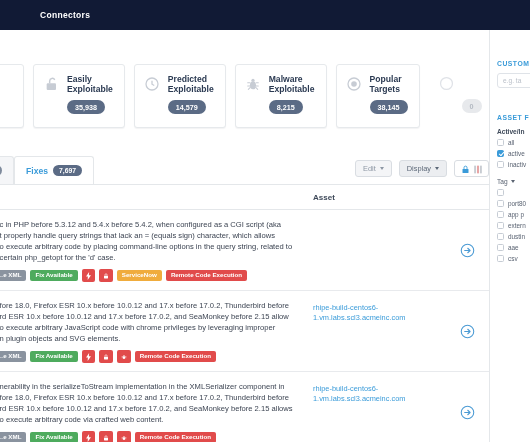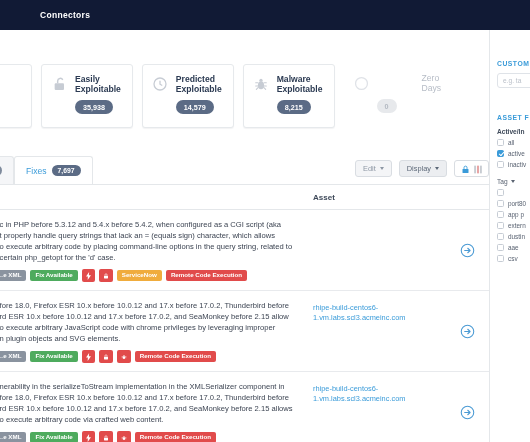--- a/index.html
+++ b/index.html
@@ -37,21 +37,21 @@
   }
   
   .rightrail {
     position:absolute; left:489px; top:0; width:41px; height:412px;
     background:#ffffff;
     border-left:1px solid #e4e7ea;
   }
 
   
   .kpi-strip {
-    position:absolute; left:16px; top:34px; width:489px; height:74px;
+    position:absolute; left:8px; top:34px; width:489px; height:74px;
     display:flex; align-items:flex-start; gap:9px;
   }
   .kpi-card {
     background:#ffffff;
     border:1px solid #e6e9ec;
     border-radius:3px;
     box-shadow:0 1px 1px rgba(16,24,40,.05);
     padding:9px 11px 9px 9px;
     display:flex; flex-direction:column; gap:6px;
     height:64px;
@@ -83,21 +83,21 @@
   .tab {
     position:absolute; top:0; height:28px;
     display:flex; align-items:center; gap:5px;
     padding:0 11px;
     background:#fff;
     border:1px solid #e4e7ea; border-bottom:none;
     border-radius:3px 3px 0 0;
   }
   .tab-prev { left:-34px; width:48px; justify-content:flex-end; background:#f5f6f8; border-color:#e4e7ea; }
   .tab-fixes { left:14px; }
-  .tab-label { font-size:8.6px; font-weight:normal; color:#3a9bd9;text-align:right; }
+  .tab-label { font-size:8.6px; font-weight:bold; color:#3a9bd9;text-align:right; }
   .tab-badge {
     background:#5b6b85; color:#fff; font-size:6.8px; font-weight:bold;
     border-radius:8px; padding:2px 6px;
   }
   .tab-badge.grey { background:#7e8a9c; }
 
   .toolbar {
     position:absolute; right:0; top:130px;
     display:flex; align-items:center; gap:7px;
   }
@@ -250,20 +250,33 @@
                 <circle cx="12" cy="6.4" r="2.4" stroke="none"></circle>
                 <path d="M4 10h3M17 10h3M4 15h3M17 15h3M5 20l3-3M19 20l-3-3" stroke-linecap="round"></path>
               </svg>
             </div>
             <div class="kpi-label">Malware
 Exploitable</div>
           </div>
           <div class="kpi-count">8,215</div>
         </div>
 
+        <div class="kpi-card">
+          <div class="kpi-top">
+            <div class="kpi-icon">
+              <svg width="16" height="16" viewBox="0 0 24 24" fill="none" stroke="#c7ccd4" stroke-width="1.9">
+                <circle cx="12" cy="12" r="9"></circle>
+                  <circle cx="12" cy="12" r="4.2" fill="#c7ccd4" stroke="none"></circle>
+              </svg>
+            </div>
+            <div class="kpi-label">Popular
+Targets</div>
+          </div>
+          <div class="kpi-count">38,145</div>
+        </div>
 
         <div class="kpi-card ghost">
           <div class="kpi-top">
             <div class="kpi-icon">
               <svg width="15" height="15" viewBox="0 0 24 24" fill="none" stroke="#dfe2e7" stroke-width="2">
                   <circle cx="12" cy="12" r="9.5"></circle>
                 </svg>
             </div>
             <div class="kpi-label muted">Zero
 Days</div>

